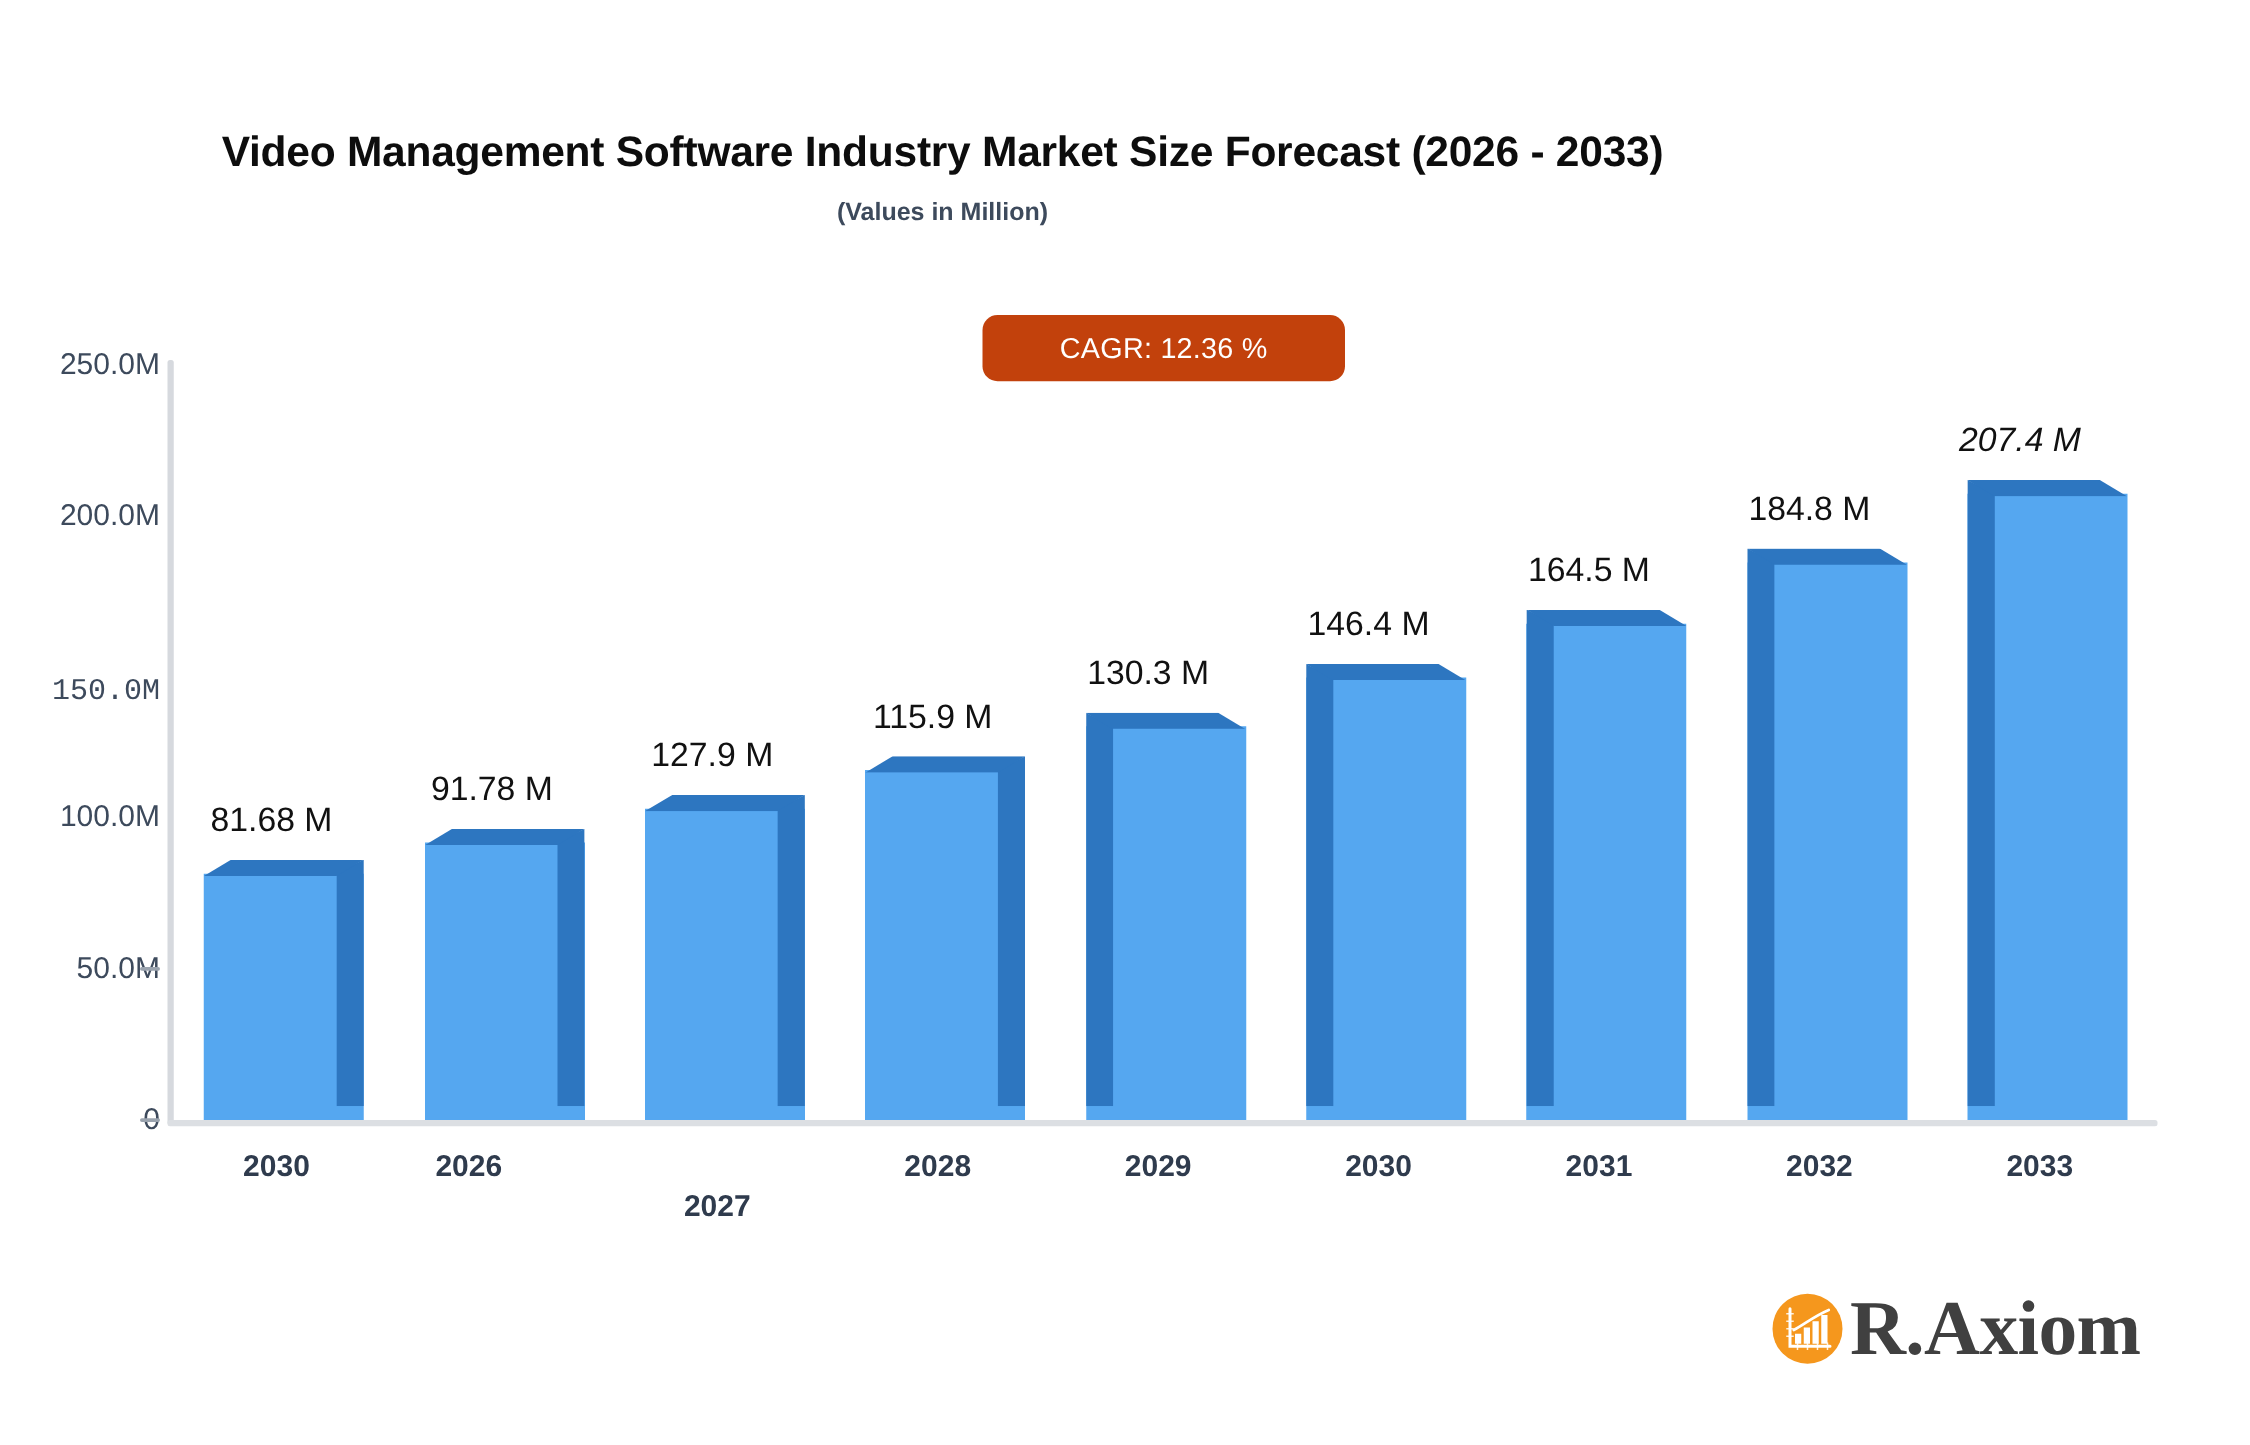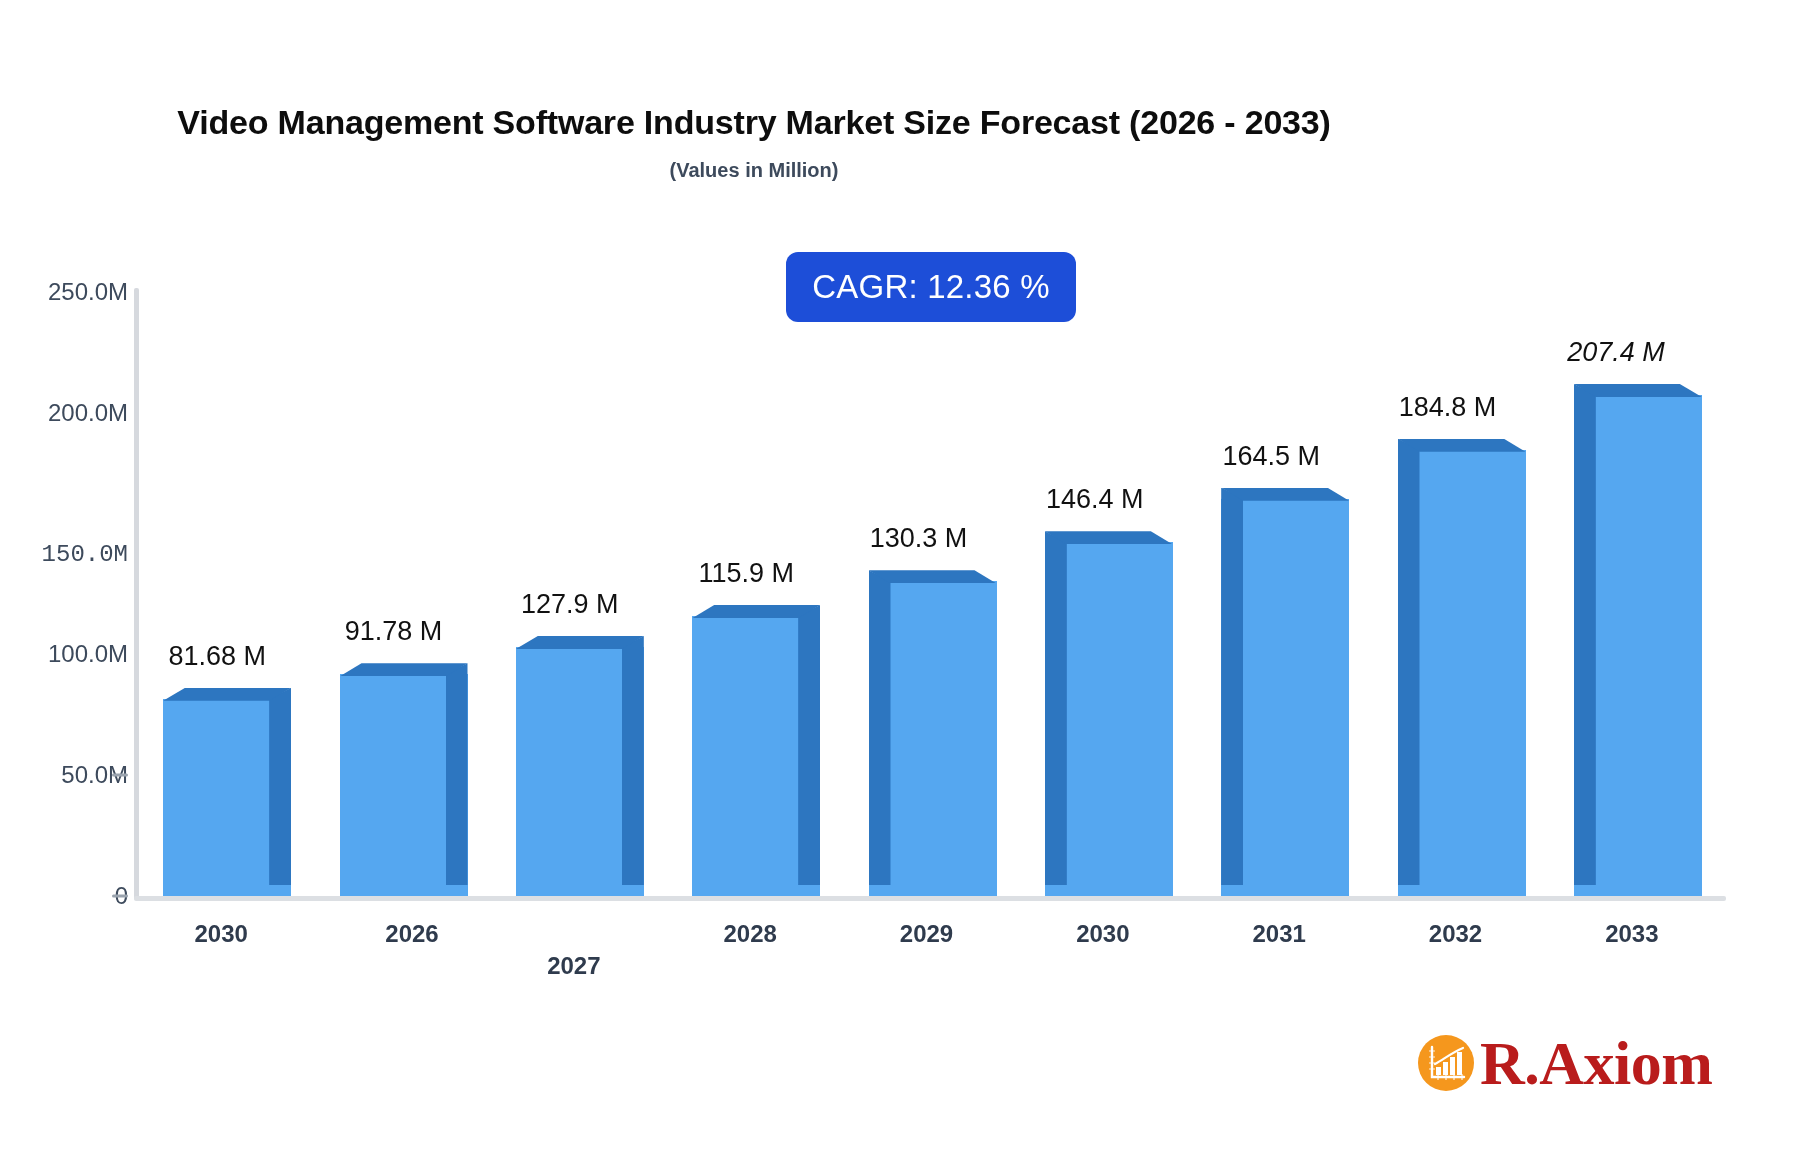--- a/index.html
+++ b/index.html
@@ -43,25 +43,25 @@
     color: #3d4a5c;
     line-height: 1.1;
   }
 
   
   .cagr-badge {
     position: absolute;
     top: 252px;
     left: 786px;
     width: 290px;
-    height: 70px;
+    height: 53px;
     border-radius: 12px;
-    background: #1d4ed8;
+    background: #c2410c;
     color: #ffffff;
-    font-size: 33px;
+    font-size: 23px;
     font-weight: 500;
     display: flex;
     align-items: center;
     justify-content: center;
     letter-spacing: 0.2px;
     box-sizing: border-box;
   }
 
   
   .plot {
@@ -171,21 +171,21 @@
     height: 56px;
     border-radius: 50%;
     background: #f5971d;
     position: relative;
     flex: 0 0 auto;
   }
   .logo-text {
     font-family: "Liberation Serif", serif;
     font-size: 62px;
     font-weight: bold;
-    color: #b91c1c;
+    color: #404040;
     line-height: 1;
     letter-spacing: -0.5px;
   }
 </style>
 </head>
 <body>
 
 <div id="chart-root">
 
   <div class="title-block">
@@ -259,21 +259,21 @@
         <div class="bar-value" style="left: 1447.5px; top: 391.523px;">184.8 M</div>
         <div class="bar-group" style="left: 1573.83px; top: 383.922px; width: 128px; height: 512.078px; bottom: auto;">
           <div class="bar-front" style="left: 0px; top: 11px; width: 128px; height: 501.078px; bottom: auto;"></div>
           <div class="bar-side" style="top: 0px; bottom: auto; width: 22px; height: 501.078px; left: 0px; clip-path: polygon(0px 0px, 100% 11px, 100% 100%, 0px 100%);"></div>
           <div class="bar-top" style="left: 0px; top: 0px; width: 128px; height: 13.2px; clip-path: polygon(0px 0px, 106px 0px, 100% 100%, 22px 100%);"></div>
         </div>
         <div class="bar-value" style="left: 1616px; top: 336.922px; font-style: italic;">207.4 M</div>
       </div>
     <div id="x-labels">
         <div class="x-label" style="left: 221.167px;">2030</div>
-        <div class="x-label" style="left: 412px;">2026</div>
+        <div class="x-label" style="left: 375px;">2026</div>
         <div class="x-label" style="left: 573.833px; margin-top: 32px;">2027</div>
         <div class="x-label" style="left: 750.167px;">2028</div>
         <div class="x-label" style="left: 926.5px;">2029</div>
         <div class="x-label" style="left: 1102.83px;">2030</div>
         <div class="x-label" style="left: 1279.17px;">2031</div>
         <div class="x-label" style="left: 1455.5px;">2032</div>
         <div class="x-label" style="left: 1631.83px;">2033</div>
       </div>
   </div>
 

